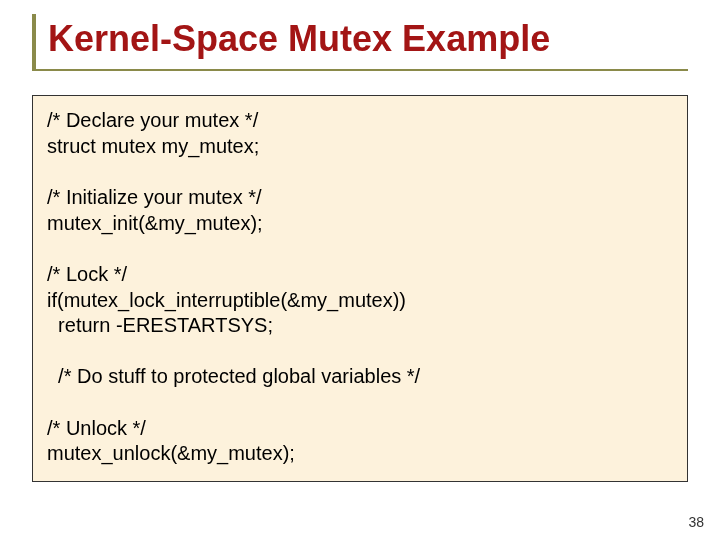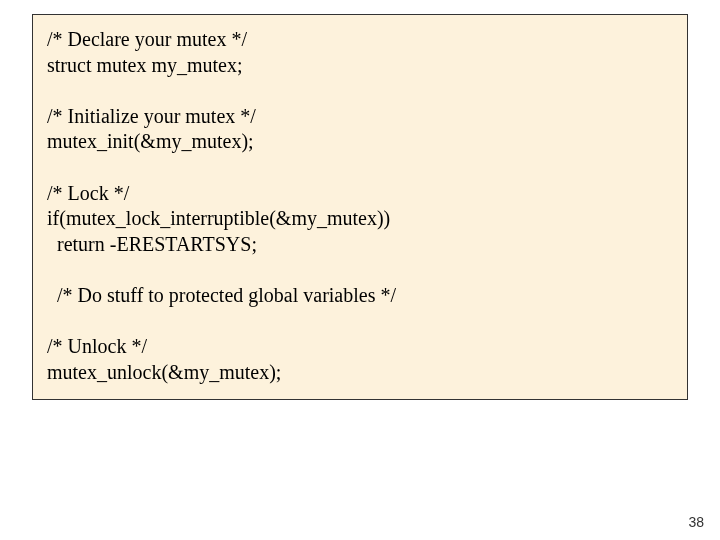--- a/index.html
+++ b/index.html
@@ -26,38 +26,41 @@
   .title {
     font-size: 36px;
     font-weight: bold;
     color: #a31515;
     line-height: 1.15;
   }
   .code-box {
     border: 1px solid #333;
     background: #fdf2dc;
     padding: 12px 14px 14px 14px;
-    font-family: Liberation Serif, serif;
+    font-family: Liberation Sans, sans-serif;
     font-size: 20px;
     color: #000;
     line-height: 1.28;
     white-space: pre;
   }
   .page-num {
     position: absolute;
     bottom: 10px;
     right: 16px;
     font-size: 14px;
     color: #333;
   }
 </style>
 </head>
 <body>
 
 <div class="slide">
+  <div class="title-wrap">
+    <h1 class="title">Kernel-Space Mutex Example</h1>
+  </div>
   <div class="code-box">/* Declare your mutex */
 struct mutex my_mutex;
 
 /* Initialize your mutex */
 mutex_init(&amp;my_mutex);
 
 /* Lock */
 if(mutex_lock_interruptible(&amp;my_mutex))
   return -ERESTARTSYS;
 

